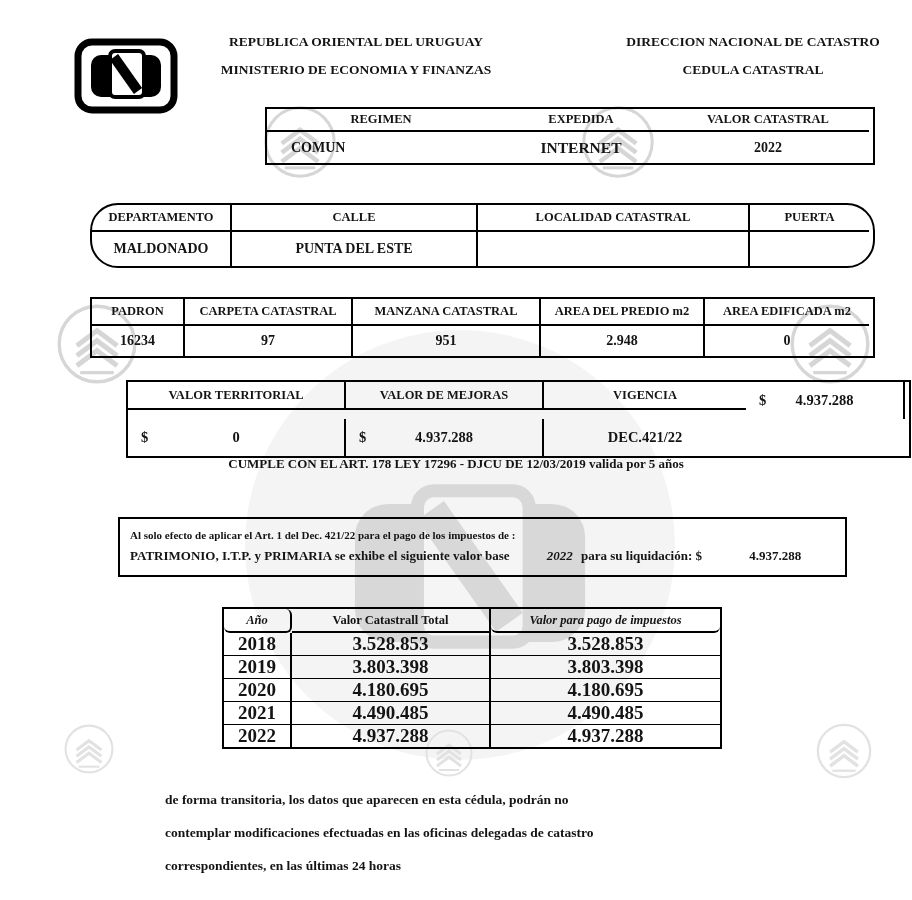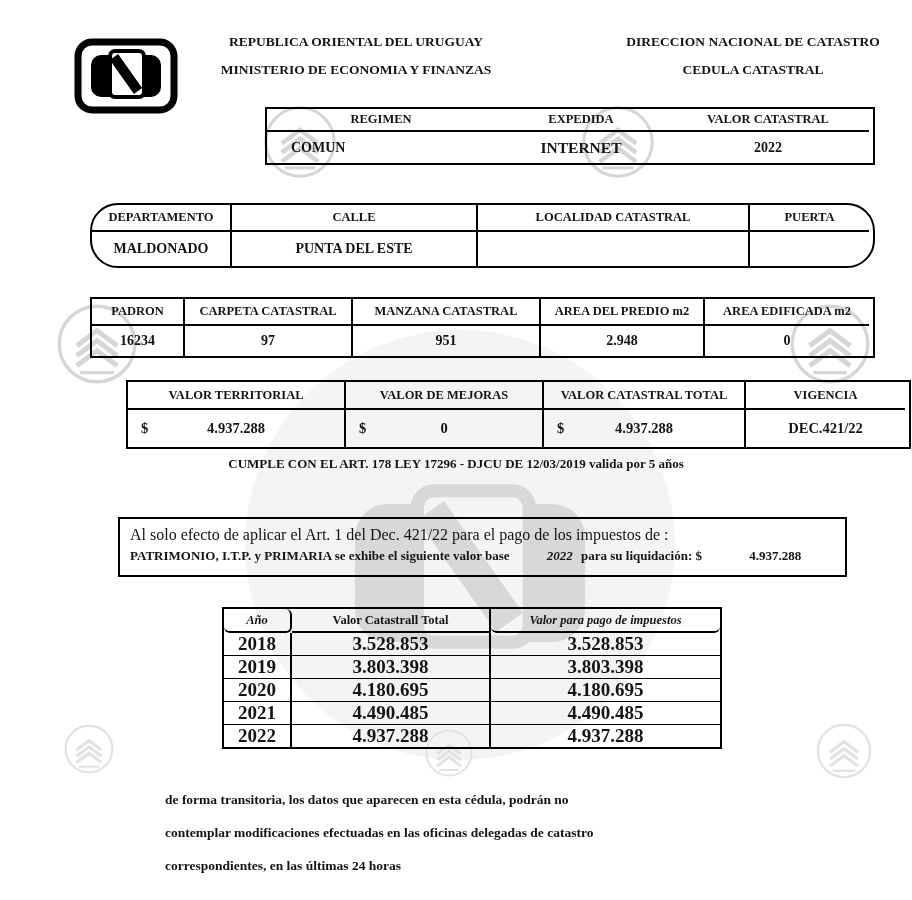--- a/index.html
+++ b/index.html
@@ -55,21 +55,21 @@
   
   .t4{left:90px;top:380px;width:781px;grid-template-columns:218px 198px 202px 159px;margin-left:36px;}
   .t4 .th{height:26px;}
   .t4 .td{height:37px;font-size:14.5px;}
   .money{position:relative;}
   .money .cur{position:absolute;left:13px;}
   
   .compliance{left:0px;top:456px;width:912px;text-align:center;font-weight:bold;font-size:13px;}
   
   .taxbox{left:118px;top:517px;width:705px;border:2px solid #000;padding:6px 10px 8px 10px;}
-  .taxbox .l1{font-weight:normal;font-size:16px;line-height:20px;}
+  .taxbox .l1{font-weight:bold;font-size:11px;line-height:20px;}
   .taxbox .l2{font-weight:bold;font-size:13px;line-height:22px;white-space:nowrap;}
   .taxbox .yr{font-style:italic;margin-left:34px;}
   .taxbox .rest{margin-left:5px;}
   .taxbox .amt2{margin-left:44px;}
   
   .t5{left:222px;top:607px;width:496px;grid-template-columns:68px 199px 229px;border-width:2px;}
   .t5 .th{height:22px;font-size:12.5px;border-bottom:2px solid #000;}
   .t5 .td{height:22px;font-size:19px;border-bottom:1.5px solid #000;}
   .italic{font-style:italic;border-radius:6px;}
   
@@ -201,21 +201,20 @@
     <div class="cell td vline">16234</div>
     <div class="cell td vline">97</div>
     <div class="cell td vline">951</div>
     <div class="cell td vline">2.948</div>
     <div class="cell td">0</div>
   </div>
 
   <div class="tbl t4">
     <div class="cell th vline">VALOR TERRITORIAL</div>
     <div class="cell th vline">VALOR DE MEJORAS</div>
-    <div class="cell th vline">VALOR CATASTRAL TOTAL</div>
     <div class="cell th">VIGENCIA</div>
     <div class="cell td vline money">
       <span class="cur">$</span>
       <span>4.937.288</span>
     </div>
     <div class="cell td vline money">
       <span class="cur">$</span>
       <span>0</span>
     </div>
     <div class="cell td vline money">

